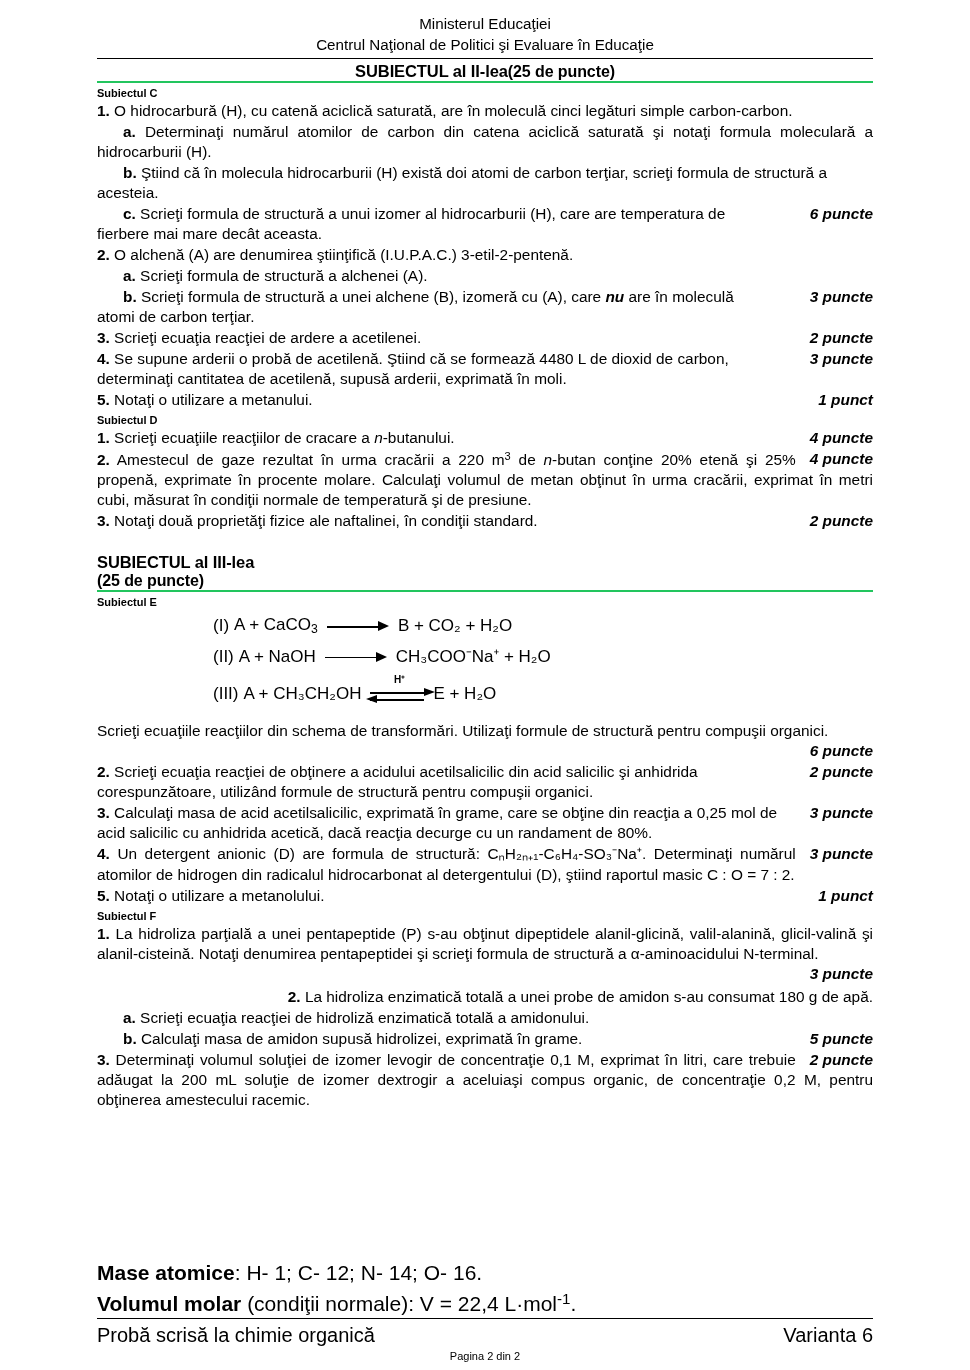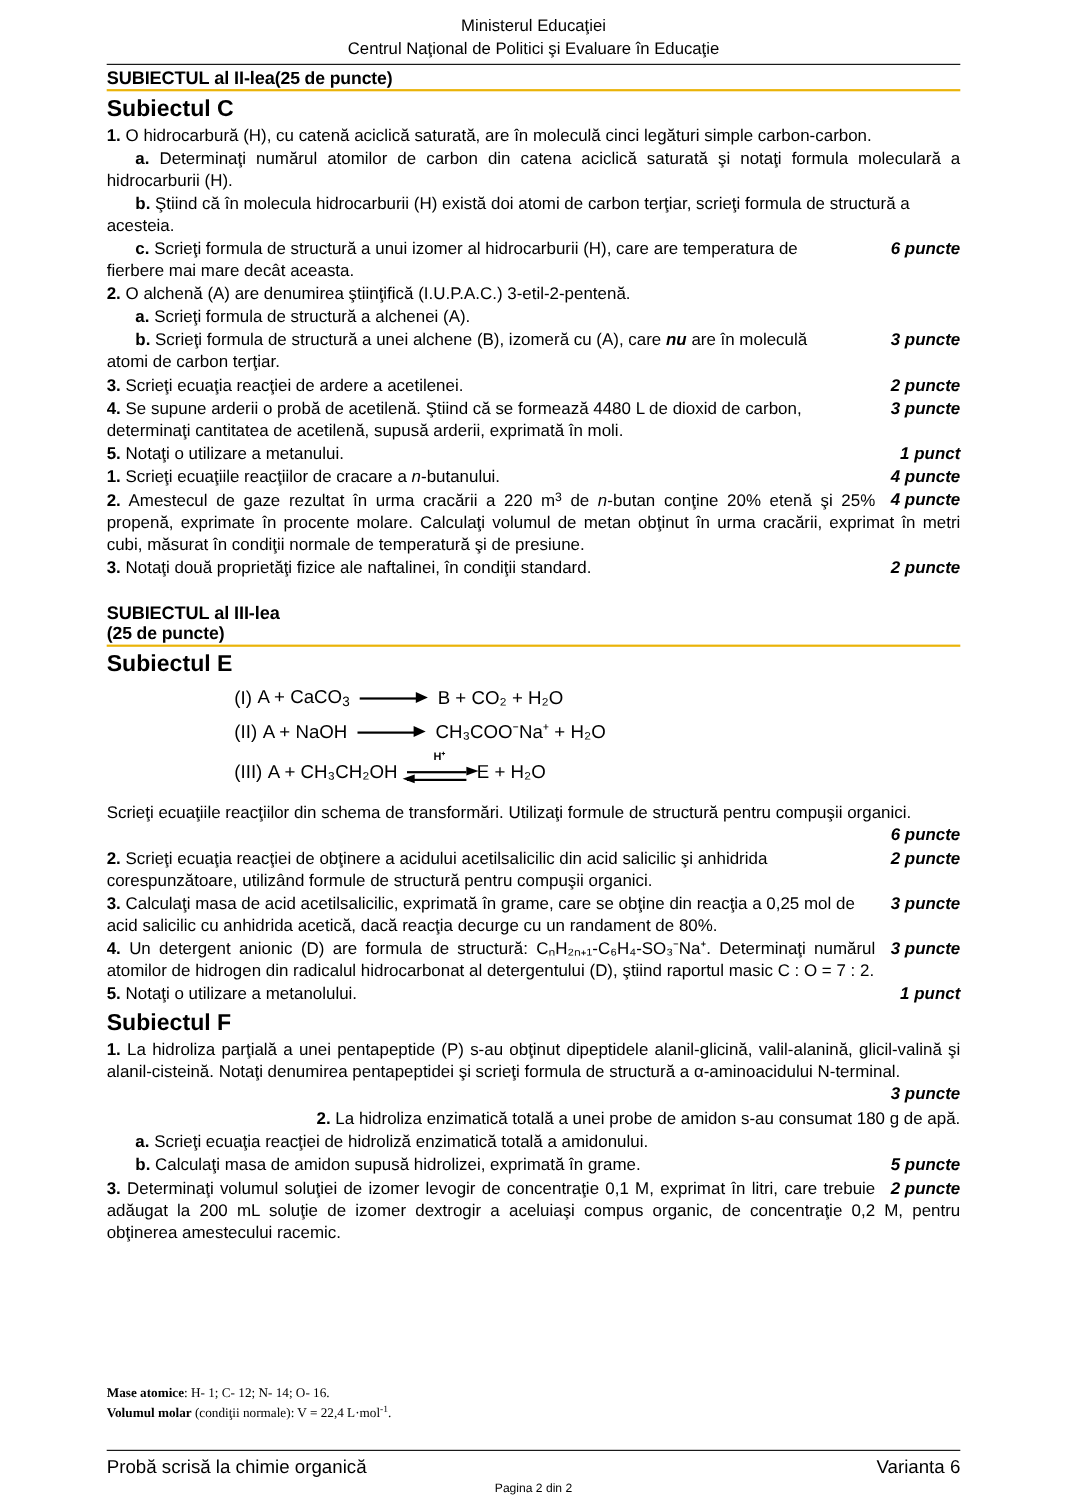--- a/index.html
+++ b/index.html
@@ -32,34 +32,34 @@
 
   .header-rule {
     border-bottom: 1.3px solid #000;
     margin-top: 2px;
     margin-bottom: 0px;
   }
 
   
   .section-bar {
     display: flex;
-    justify-content: flex-start;
+    justify-content: center;
     align-items: baseline;
     font-weight: bold;
     font-size: 16.5px;
-    border-bottom: 2px solid #eab308;
+    border-bottom: 2px solid #22c55e;
     padding-bottom: 0px;
     margin-top: 3px;
     letter-spacing: -0.1px;
   }
   .section-bar .pts { font-size: 16px; }
 
   .sub-title {
     font-weight: bold;
-    font-size: 21px;
+    font-size: 11px;
     margin-top: 3px;
     line-height: 1.28;
   }
 
   
   .q {
     font-size: 15.4px;
     line-height: 1.30;
     margin-top: 1px;
     position: relative;
@@ -174,37 +174,36 @@
     border-bottom: 4.5px solid transparent;
     transform: translateY(-50%);
   }
 
   
   .notes {
     position: absolute;
     left: 86px;
     right: 86px;
     top: 1258px;
-    font-size: 12px;
+    font-size: 21px;
     line-height: 1.42;
-    font-family: Liberation Serif, serif;
   }
 
   
   .footer {
     position: absolute;
     left: 86px;
     right: 86px;
     top: 1318px;
   }
   .footer-rule { border-top: 1.2px solid #000; }
   .footer-row {
     display: flex;
     justify-content: space-between;
-    font-size: 17px;
+    font-size: 20px;
     padding-top: 5px;
     gap: 36px;
   }
   .footer-center {
     text-align: center;
     font-size: 11px;
     padding-top: 3px;
   }
 </style>
 </head>
@@ -263,20 +262,21 @@
     <span class="b">4.</span><span> Se supune arderii o probă de acetilenă. Ştiind că se formează 4480 L de dioxid de carbon, determinaţi cantitatea de acetilenă, supusă arderii, exprimată în moli.</span>
   </div>
   <div class="clear"></div>
 
   <div class="q">
     <span class="pts-right">1 punct</span>
     <span class="b">5.</span><span> Notaţi o utilizare a metanului.</span>
   </div>
   <div class="clear"></div>
 
+  <div class="sub-title">Subiectul D</div>
 
   <div class="q">
     <span class="pts-right">4 puncte</span>
     <span class="b">1.</span><span> Scrieţi ecuaţiile reacţiilor de cracare a </span><span class="i">n</span><span>-butanului.</span>
   </div>
   <div class="clear"></div>
 
   <div class="q just">
     <span class="pts-right">4 puncte</span>
     <span class="b">2.</span><span> Amestecul de gaze rezultat în urma cracării a 220 m</span><sup>3</sup><span> de </span><span class="i">n</span><span>-butan conţine 20% etenă şi 25% propenă, exprimate în procente molare. Calculaţi volumul de metan obţinut în urma cracării, exprimat în metri cubi, măsurat în condiţii normale de temperatură şi de presiune.</span>

